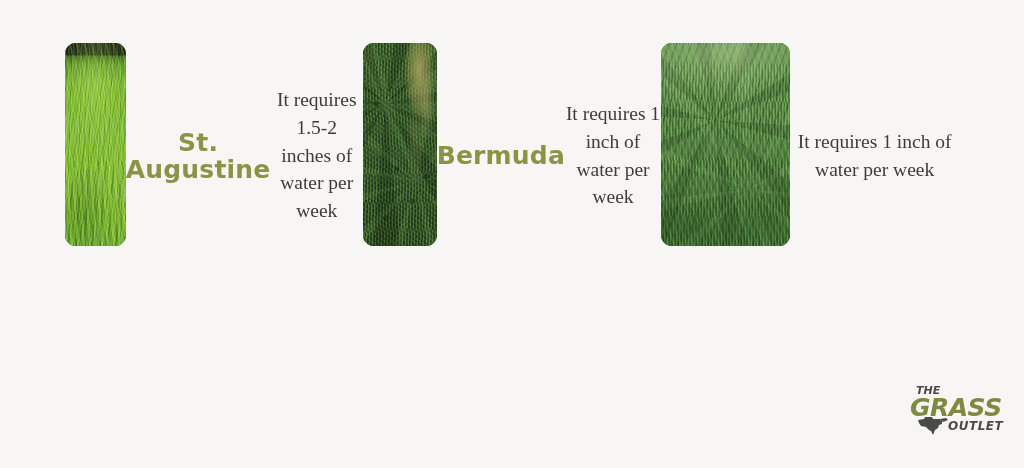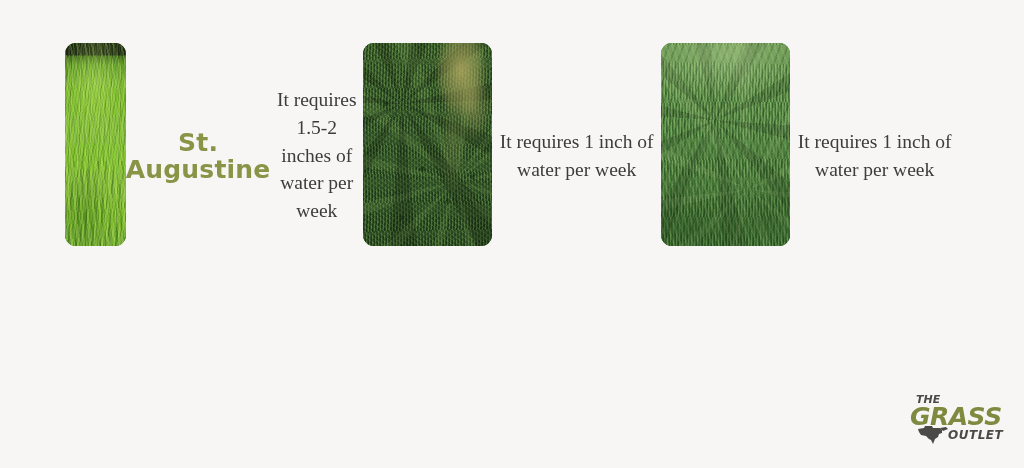--- a/index.html
+++ b/index.html
@@ -180,21 +180,21 @@
     font-size: 19.5px;
     line-height: 1.42;
     color: #3c3c3c;
     max-width: 230px;
   }
 
   
   .logo {
     position: absolute;
     right: 18px;
-    bottom: 17px;
+    bottom: 26px;
     width: 104px;
     height: 64px;
   }
   .logo svg { display: block; }
 </style>
 </head>
 <body>
 
 <div class="infographic">
 
@@ -215,20 +215,21 @@
 
     <div class="card">
       <div class="photo photo-bermuda">
         <div class="layer base"></div>
         <div class="layer tex1"></div>
         <div class="layer tex2"></div>
         <div class="layer speckle"></div>
         <div class="layer tex3"></div>
         <div class="layer patch"></div>
       </div>
+      <div class="card-title">Bermuda</div>
       <div class="card-desc">It requires 1 inch of water per week</div>
     </div>
 
     <div class="card">
       <div class="photo photo-zoysia">
         <div class="layer base"></div>
         <div class="layer tex1"></div>
         <div class="layer tex2"></div>
         <div class="layer speckle"></div>
         <div class="layer tex3"></div>

